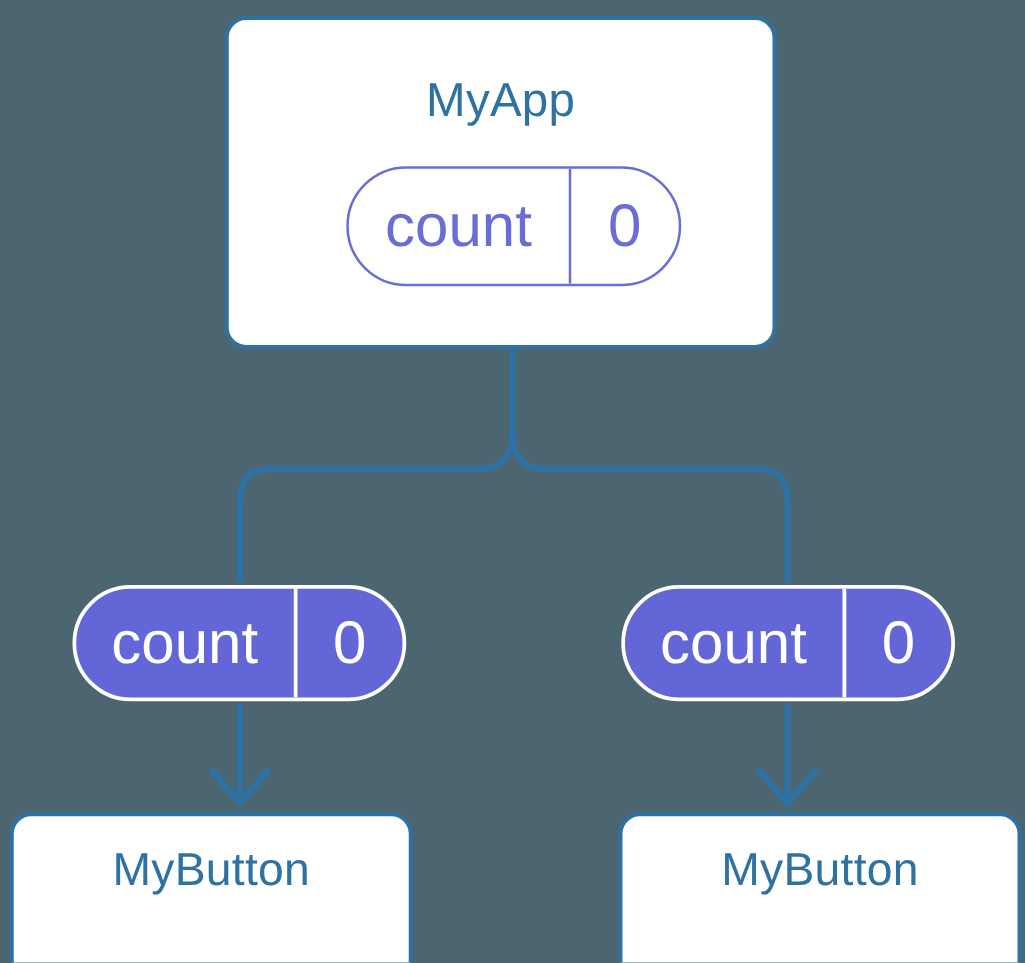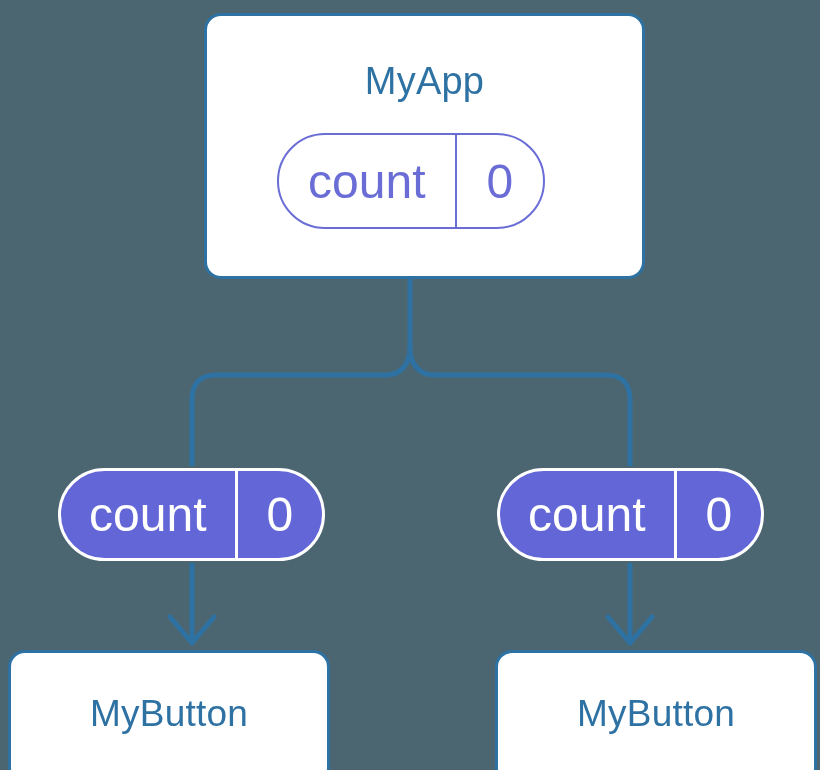--- a/index.html
+++ b/index.html
@@ -42,39 +42,39 @@
     color: #2e72a4;
     font-size: 38px;
     font-weight: 400;
     letter-spacing: 0.2px;
     text-align: center;
     white-space: nowrap;
   }
 
   
   #app-box {
-    left: 204px;
+    left: 180px;
     top: 13px;
     width: 441px;
     height: 266px;
   }
   #app-box .comp-title {
     margin-top: 44px;
   }
 
   
   .button-box {
     width: 322px;
     height: 135px;
     top: 650px;
   }
   #button-box-left  { left: 8px;   }
   #button-box-right { left: 495px; }
   .button-box .comp-title {
-    margin-top: 40px;
+    margin-top: 22px;
     font-size: 37px;
   }
 
   
   .pill {
     position: absolute;
     box-sizing: border-box;
     display: flex;
     align-items: stretch;
     border-radius: 999px;

